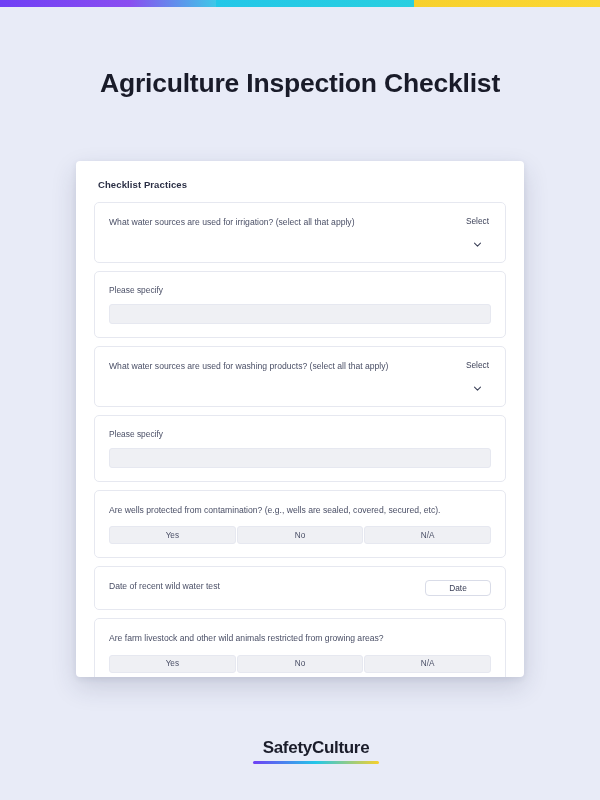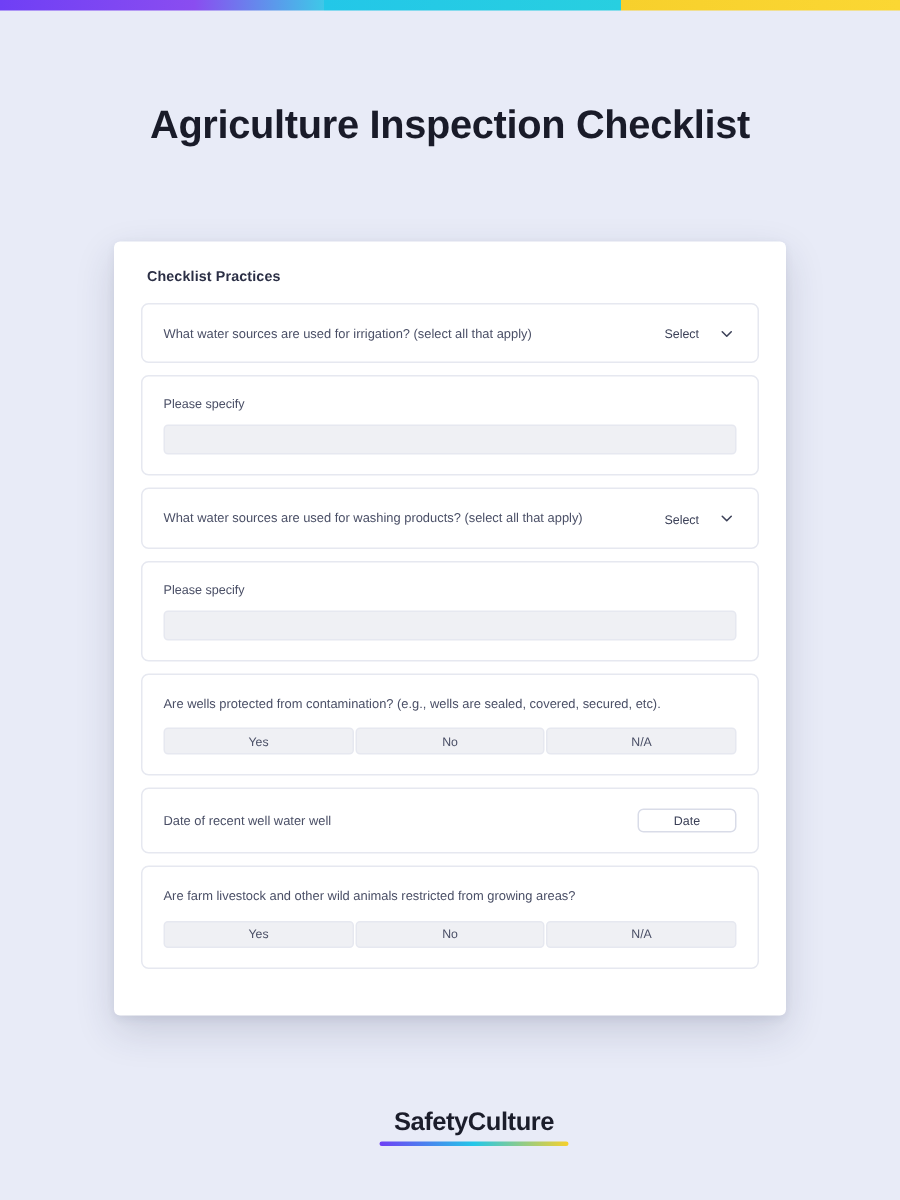--- a/index.html
+++ b/index.html
@@ -55,38 +55,38 @@
   .qlist { padding: 0 18px; }
   .qcard {
     background: #ffffff;
     border: 1px solid #e6e8f0;
     border-radius: 5px;
     margin-bottom: 8px;
     padding: 13px 14px;
   }
   .qrow {
     display: flex;
-    align-items: center;
     justify-content: space-between;
     gap: 10px;
   }
   .qtext {
     font-size: 8.6px;
     color: #4a4f66;
     line-height: 1.45;
     flex: 1;
   }
   .select-ctl {
     display: flex;
     align-items: center;
     gap: 14px;
     font-size: 8.3px;
     color: #3c4158;
     white-space: nowrap;
     padding-right: 2px;
+    flex-direction: column;
   }
   .chev { width: 9px; height: 9px; display: inline-block; }
   .field-label {
     font-size: 8.4px;
     color: #4a4f66;
     margin-bottom: 9px;
   }
   .text-input {
     height: 20px;
     background: #eff0f4;
@@ -200,21 +200,21 @@
         <div class="qtext">Are wells protected from contamination? (e.g., wells are sealed, covered, secured, etc).</div>
         <div class="opts">
           <div class="opt">Yes</div>
           <div class="opt">No</div>
           <div class="opt">N/A</div>
         </div>
       </div>
 
       <div class="qcard">
         <div class="qrow">
-          <div class="qtext">Date of recent well water well</div>
+          <div class="qtext">Date of recent wild water test</div>
           <div class="date-btn">Date</div>
         </div>
       </div>
 
       <div class="qcard">
         <div class="qtext">Are farm livestock and other wild animals restricted from growing areas?</div>
         <div class="opts">
           <div class="opt">Yes</div>
           <div class="opt">No</div>
           <div class="opt">N/A</div>

